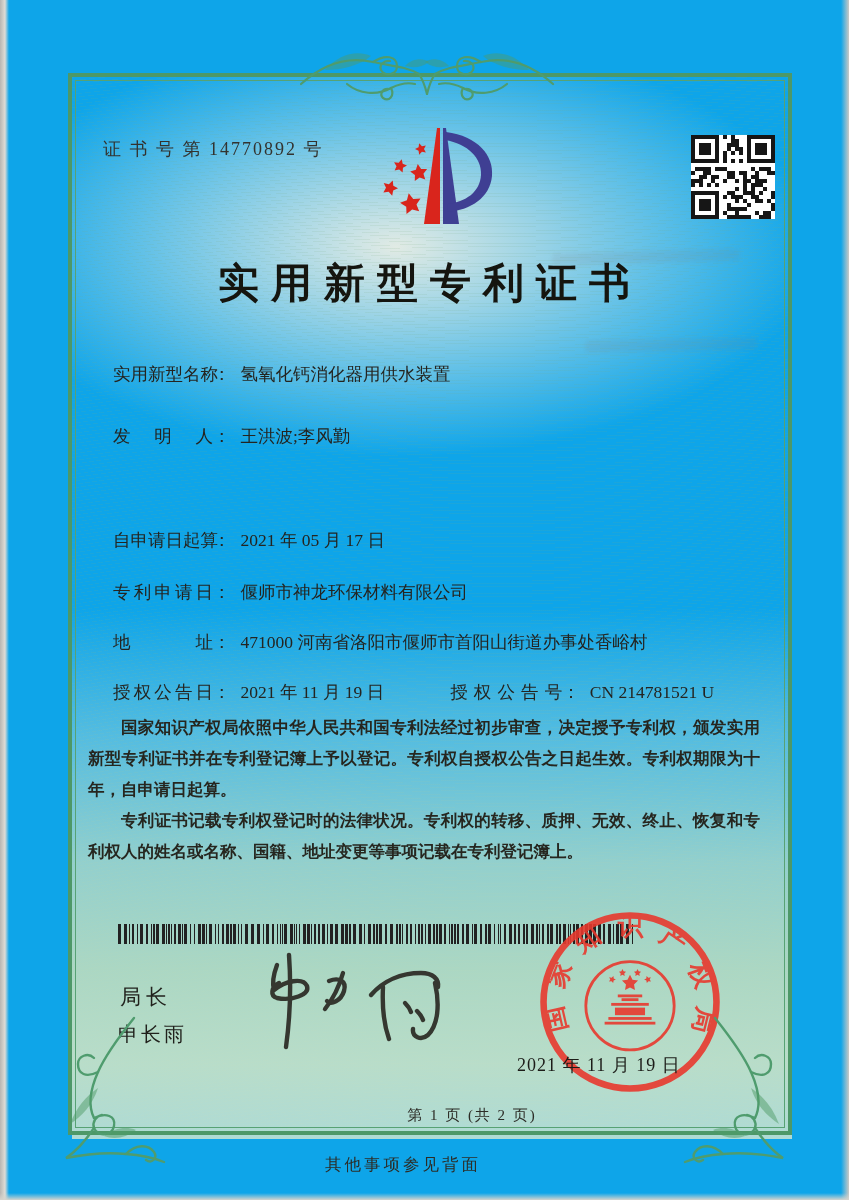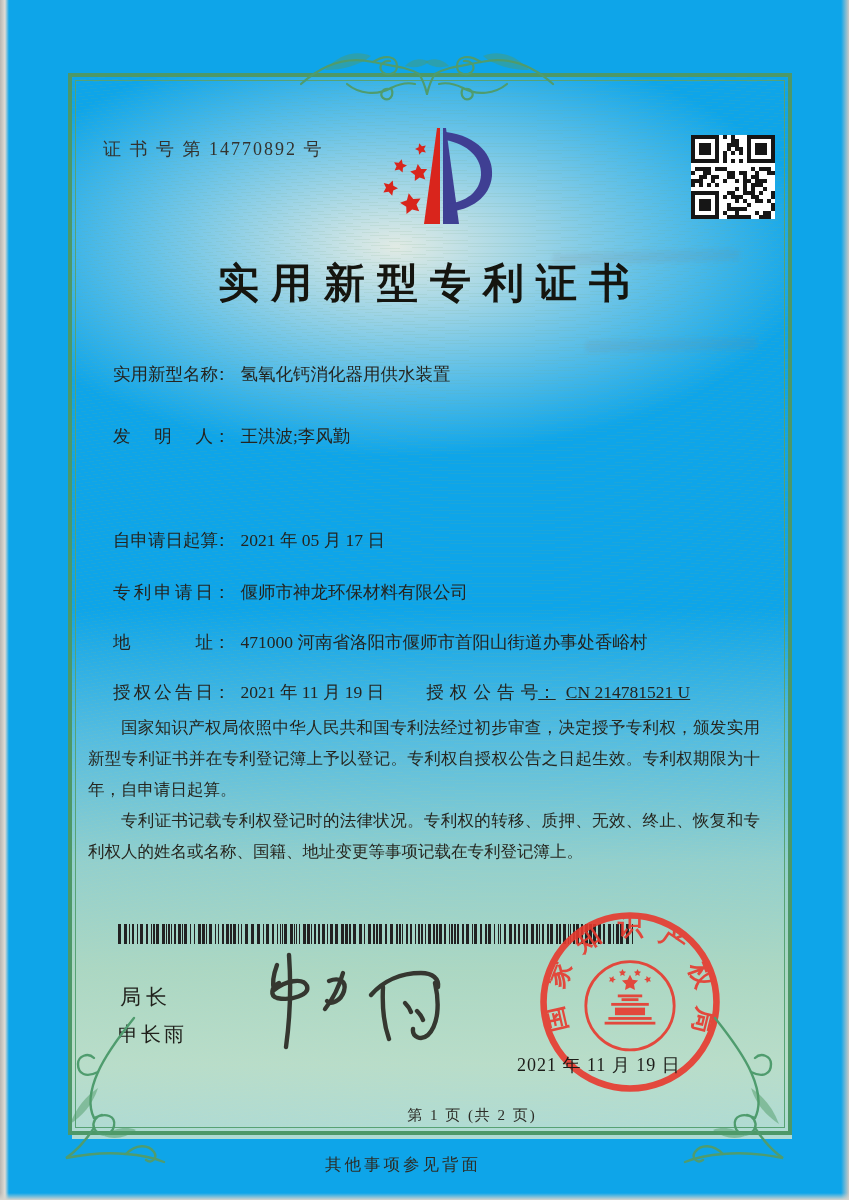--- a/index.html
+++ b/index.html
@@ -24,23 +24,23 @@
   .frame-inner{position:absolute;left:75px;top:80px;width:710px;height:1048px;
       border:1.5px solid #57a274;box-sizing:border-box;}
   .cert-no{position:absolute;left:103px;top:137px;font-size:18px;letter-spacing:2px;color:#33332f;}
   .logo{position:absolute;left:366px;top:126px;width:150px;height:112px;}
   .qr{position:absolute;left:691px;top:135px;width:84px;height:84px;background:#fff;}
   .title{position:absolute;left:68px;top:256px;width:724px;text-align:center;
       font-size:41px;font-weight:bold;letter-spacing:12px;color:#15150f;}
   .frow{position:absolute;left:113px;font-size:17.5px;white-space:nowrap;color:#242420;}
   .f-label{display:inline-block;width:100px;text-align:justify;text-align-last:justify;vertical-align:bottom;}
   .f-colon{margin-right:10px;}
-  .f-pair2{margin-left:42px;text-decoration:underline;}
+  .f-pair2{margin-left:66px;}
   .paras{position:absolute;left:88px;top:712px;width:672px;font-size:16.5px;
-      line-height:31px;text-align:justify;color:#26261f;}
+      line-height:31px;text-align:justify;color:#26261f;font-weight:bold;}
   .paras p{margin:0;text-indent:2em;}
   .barcode{position:absolute;left:118px;top:924px;width:520px;height:20px;}
   .signer-title{position:absolute;left:120px;top:983px;font-size:21px;letter-spacing:5px;color:#21211c;}
   .signer-name{position:absolute;left:118px;top:1021px;font-size:20px;letter-spacing:3px;color:#21211c;}
   .signature{position:absolute;left:225px;top:941px;width:240px;height:118px;}
   .seal{position:absolute;left:536px;top:908px;width:188px;height:188px;opacity:.9;}
   .seal-date{position:absolute;left:517px;top:1053px;font-size:18px;letter-spacing:1px;color:#1c1c18;z-index:6;}
   .page-no{position:absolute;left:68px;top:1106px;width:808px;text-align:center;font-size:15px;
       letter-spacing:2px;color:#2c2c26;}
   .back-note{position:absolute;left:0;top:1154px;width:806px;text-align:center;font-size:16.5px;

